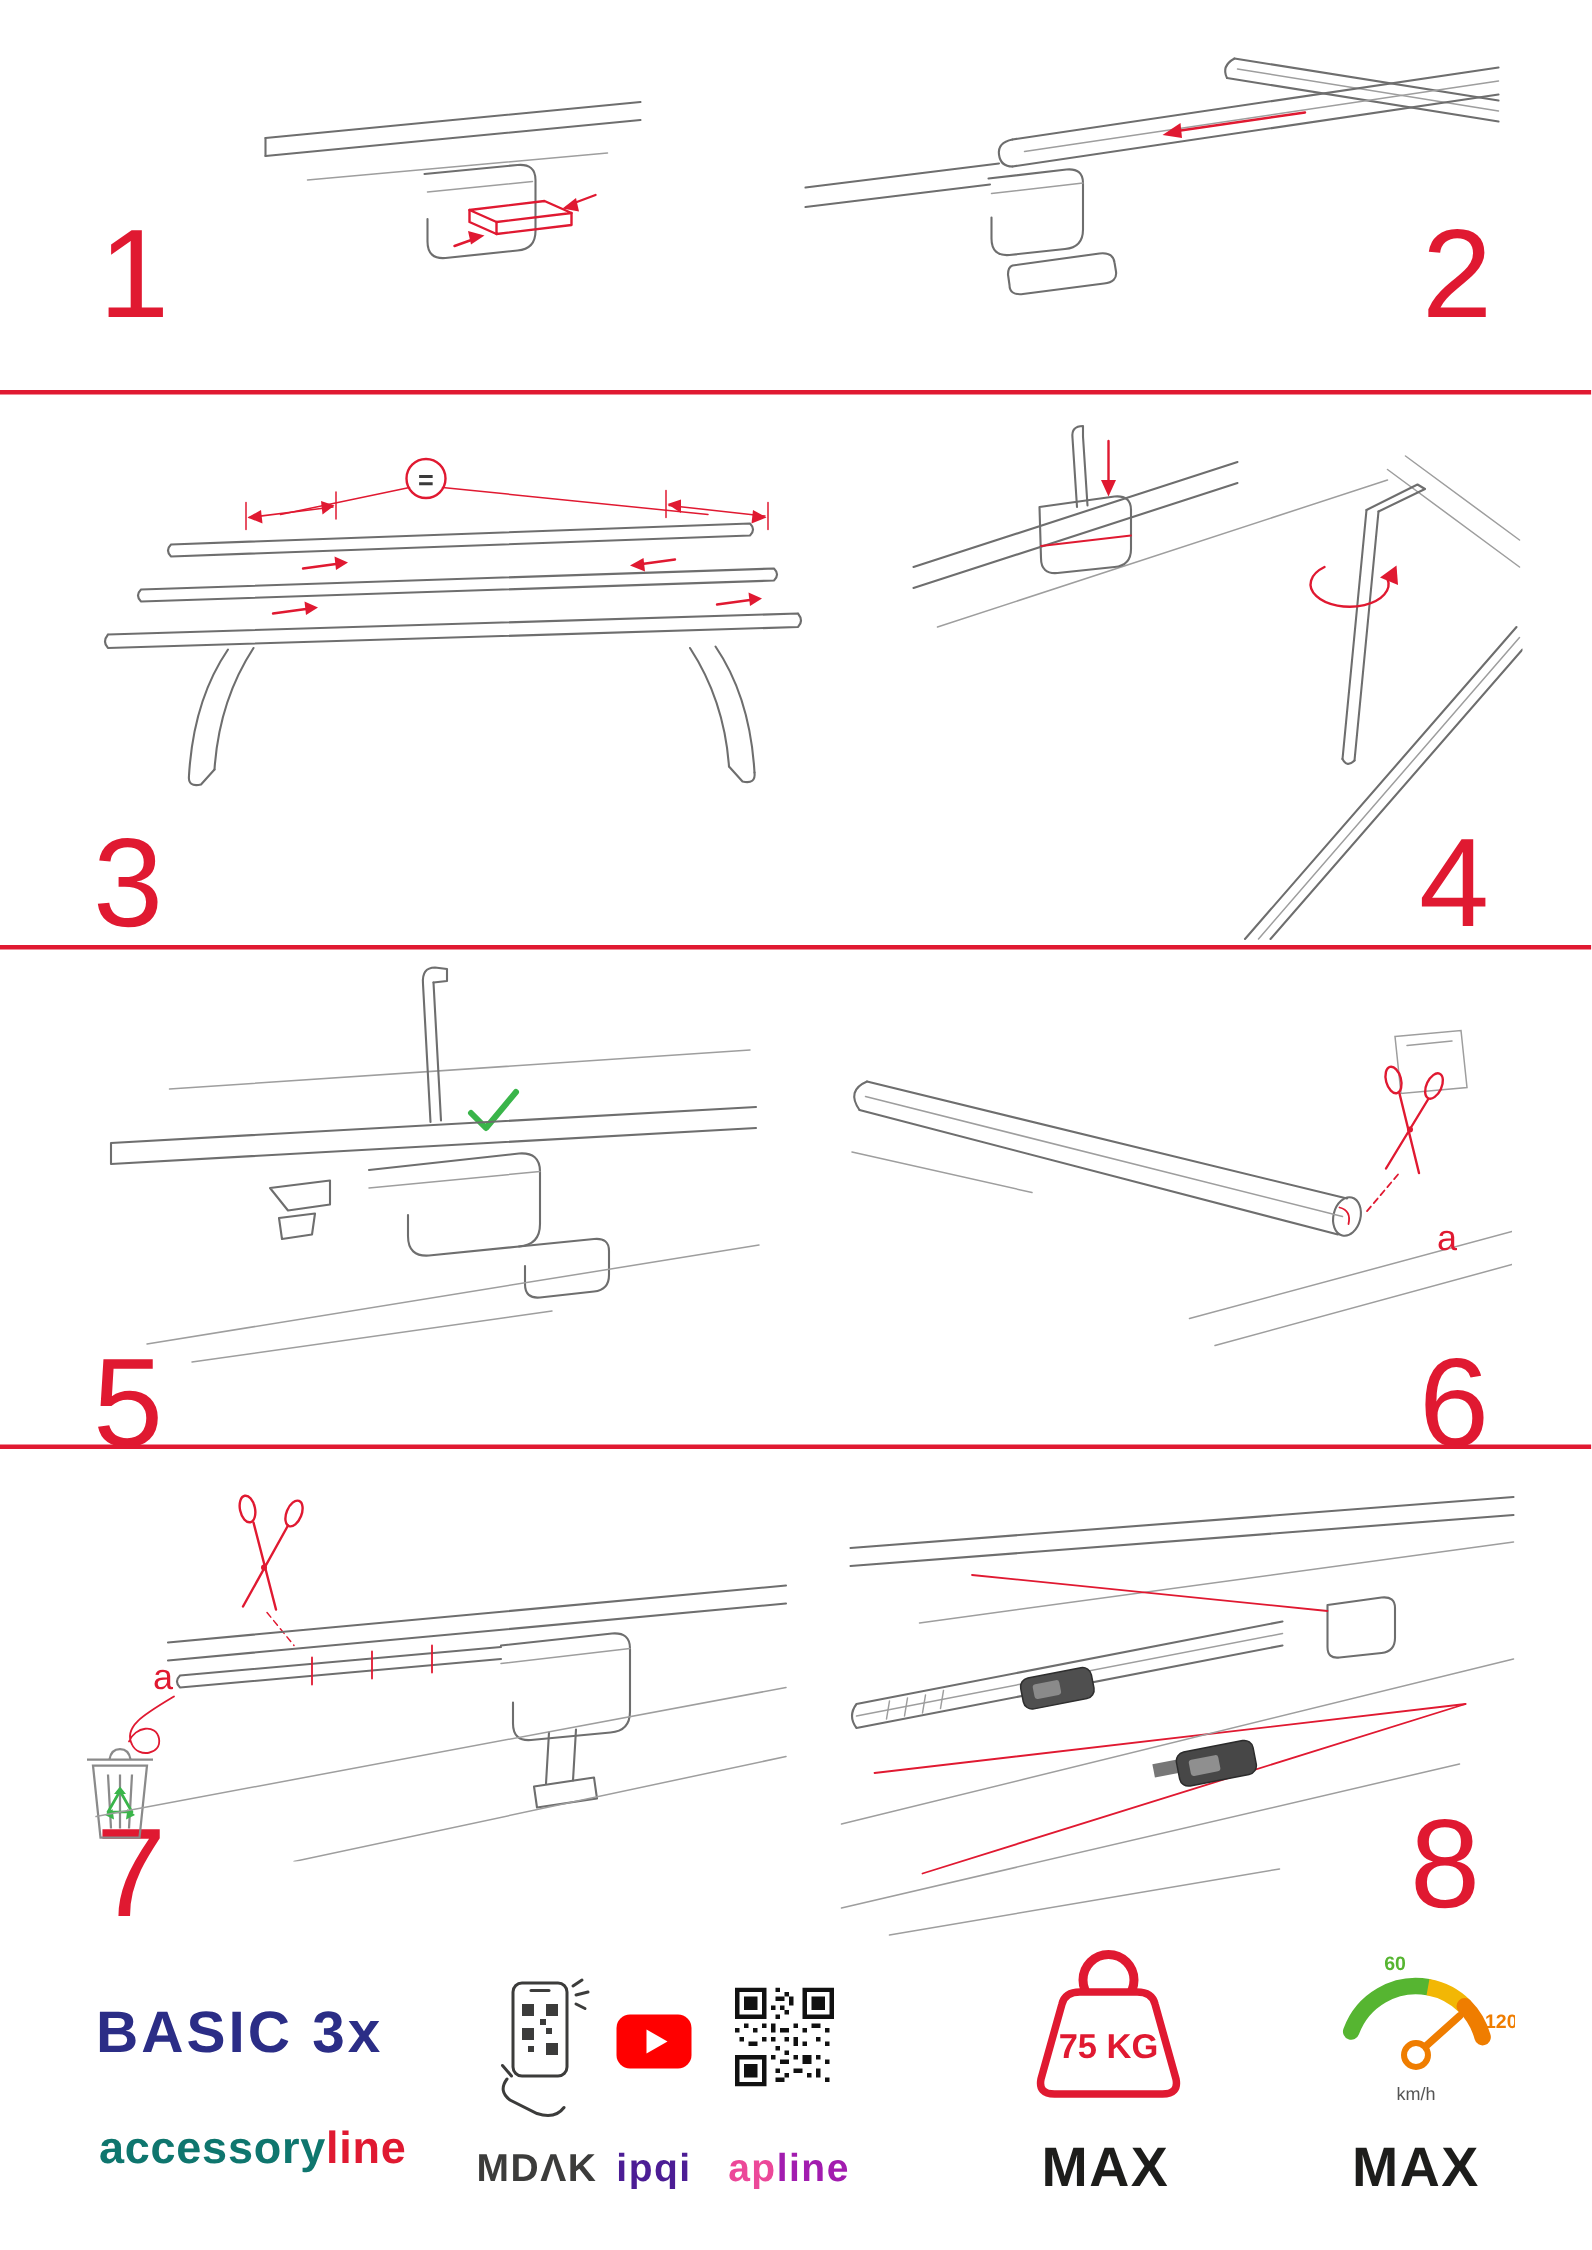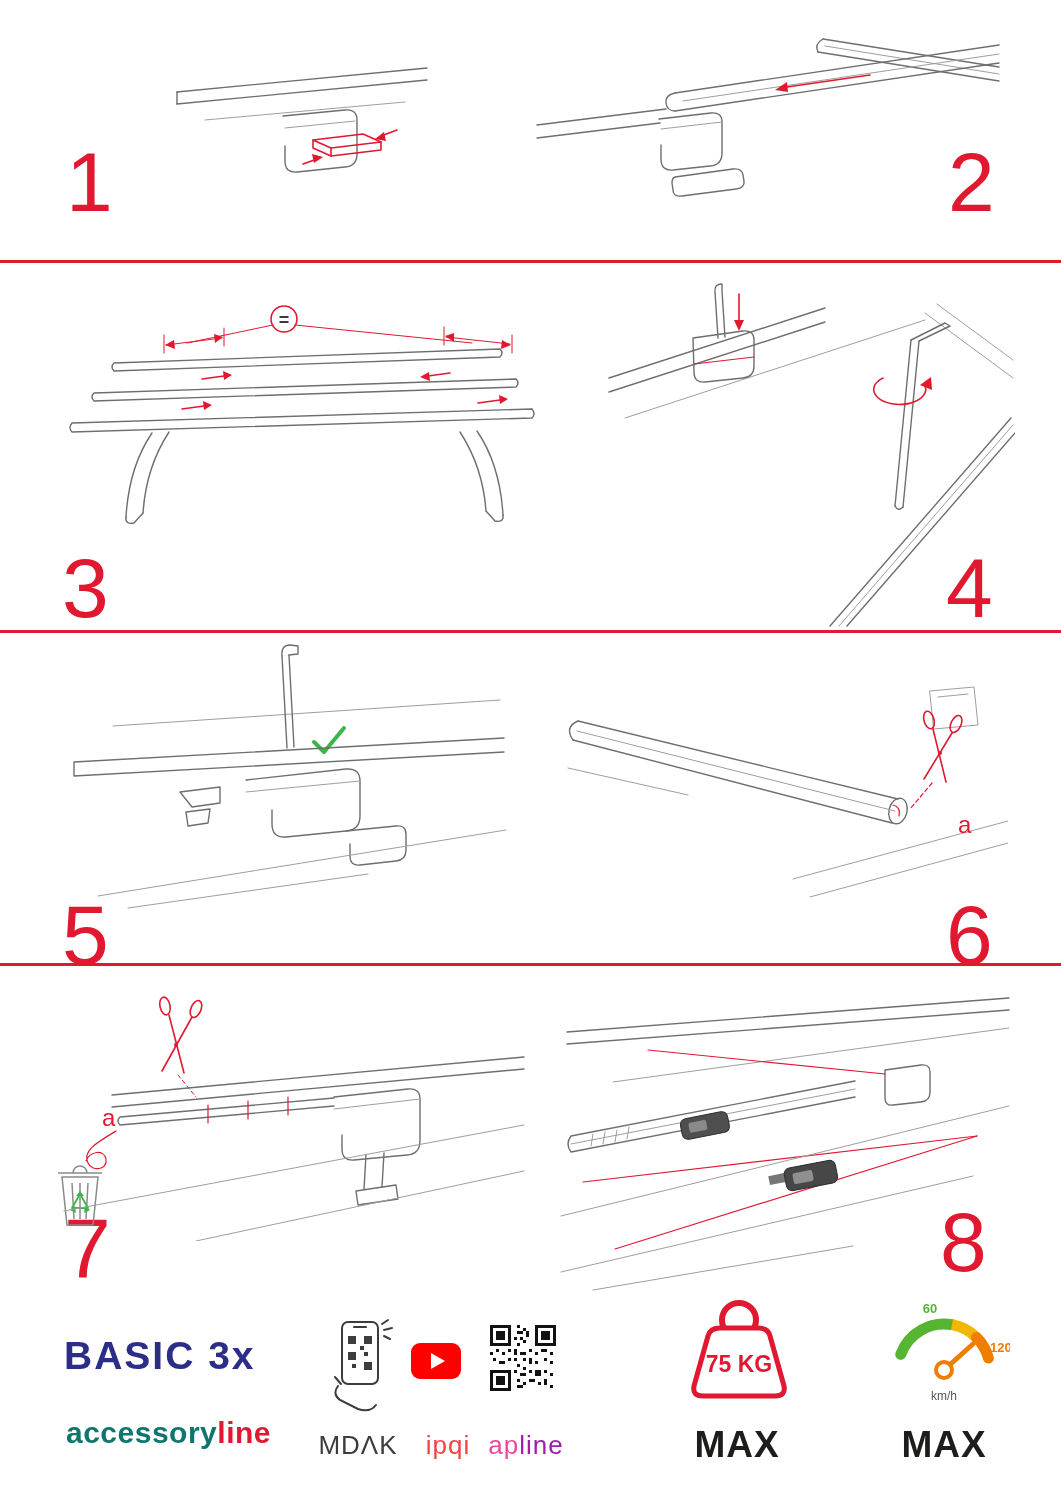--- a/index.html
+++ b/index.html
@@ -12,22 +12,22 @@
   svg { display:block; }
   svg text { font-family:"Liberation Sans", sans-serif; }
   .ln  { fill:none; stroke:#6e6e6e; stroke-width:1.4; stroke-linecap:round; stroke-linejoin:round; }
   .lnt { fill:none; stroke:#9e9e9e; stroke-width:1; stroke-linecap:round; }
   .red { fill:none; stroke:#e01931; stroke-width:1.6; stroke-linecap:round; stroke-linejoin:round; }
   .redf { fill:#e01931; stroke:none; }
   .redtext { fill:#e01931; font-size:24px; }
   .product-name { position:absolute; left:64px; top:1334px; font-size:39px; font-weight:700; color:#2b2d86; letter-spacing:2px; }
   .brand-line { position:absolute; left:66px; top:1416px; font-size:30px; font-weight:700; letter-spacing:0.5px; }
   .brand-a { color:#0f766e; } .brand-b { color:#e01931; }
-  .partner-label { position:absolute; font-size:26px; font-weight:400; color:#3c3c3b; letter-spacing:1px; text-align:center; }
-  .partner-label.red { color:#ef4444;margin-left:12px; }
+  .partner-label { position:absolute; font-size:26px; font-weight:700; color:#3c3c3b; letter-spacing:1px; text-align:center; }
+  .partner-label.red { color:#4c1d95; }
   .max-label { position:absolute; font-size:37px; font-weight:700; color:#1d1d1b; text-align:center; letter-spacing:1px; }
 </style>
 </head>
 <body>
 
 <div class="page">
 
   <div class="step-num" style="left:66px; top:140px;">1</div>
   <svg class="abs" style="left:165px; top:58px;" width="270" height="180" viewBox="0 0 270 180">
     <path class="ln" d="M12,34 L262,10"></path>

